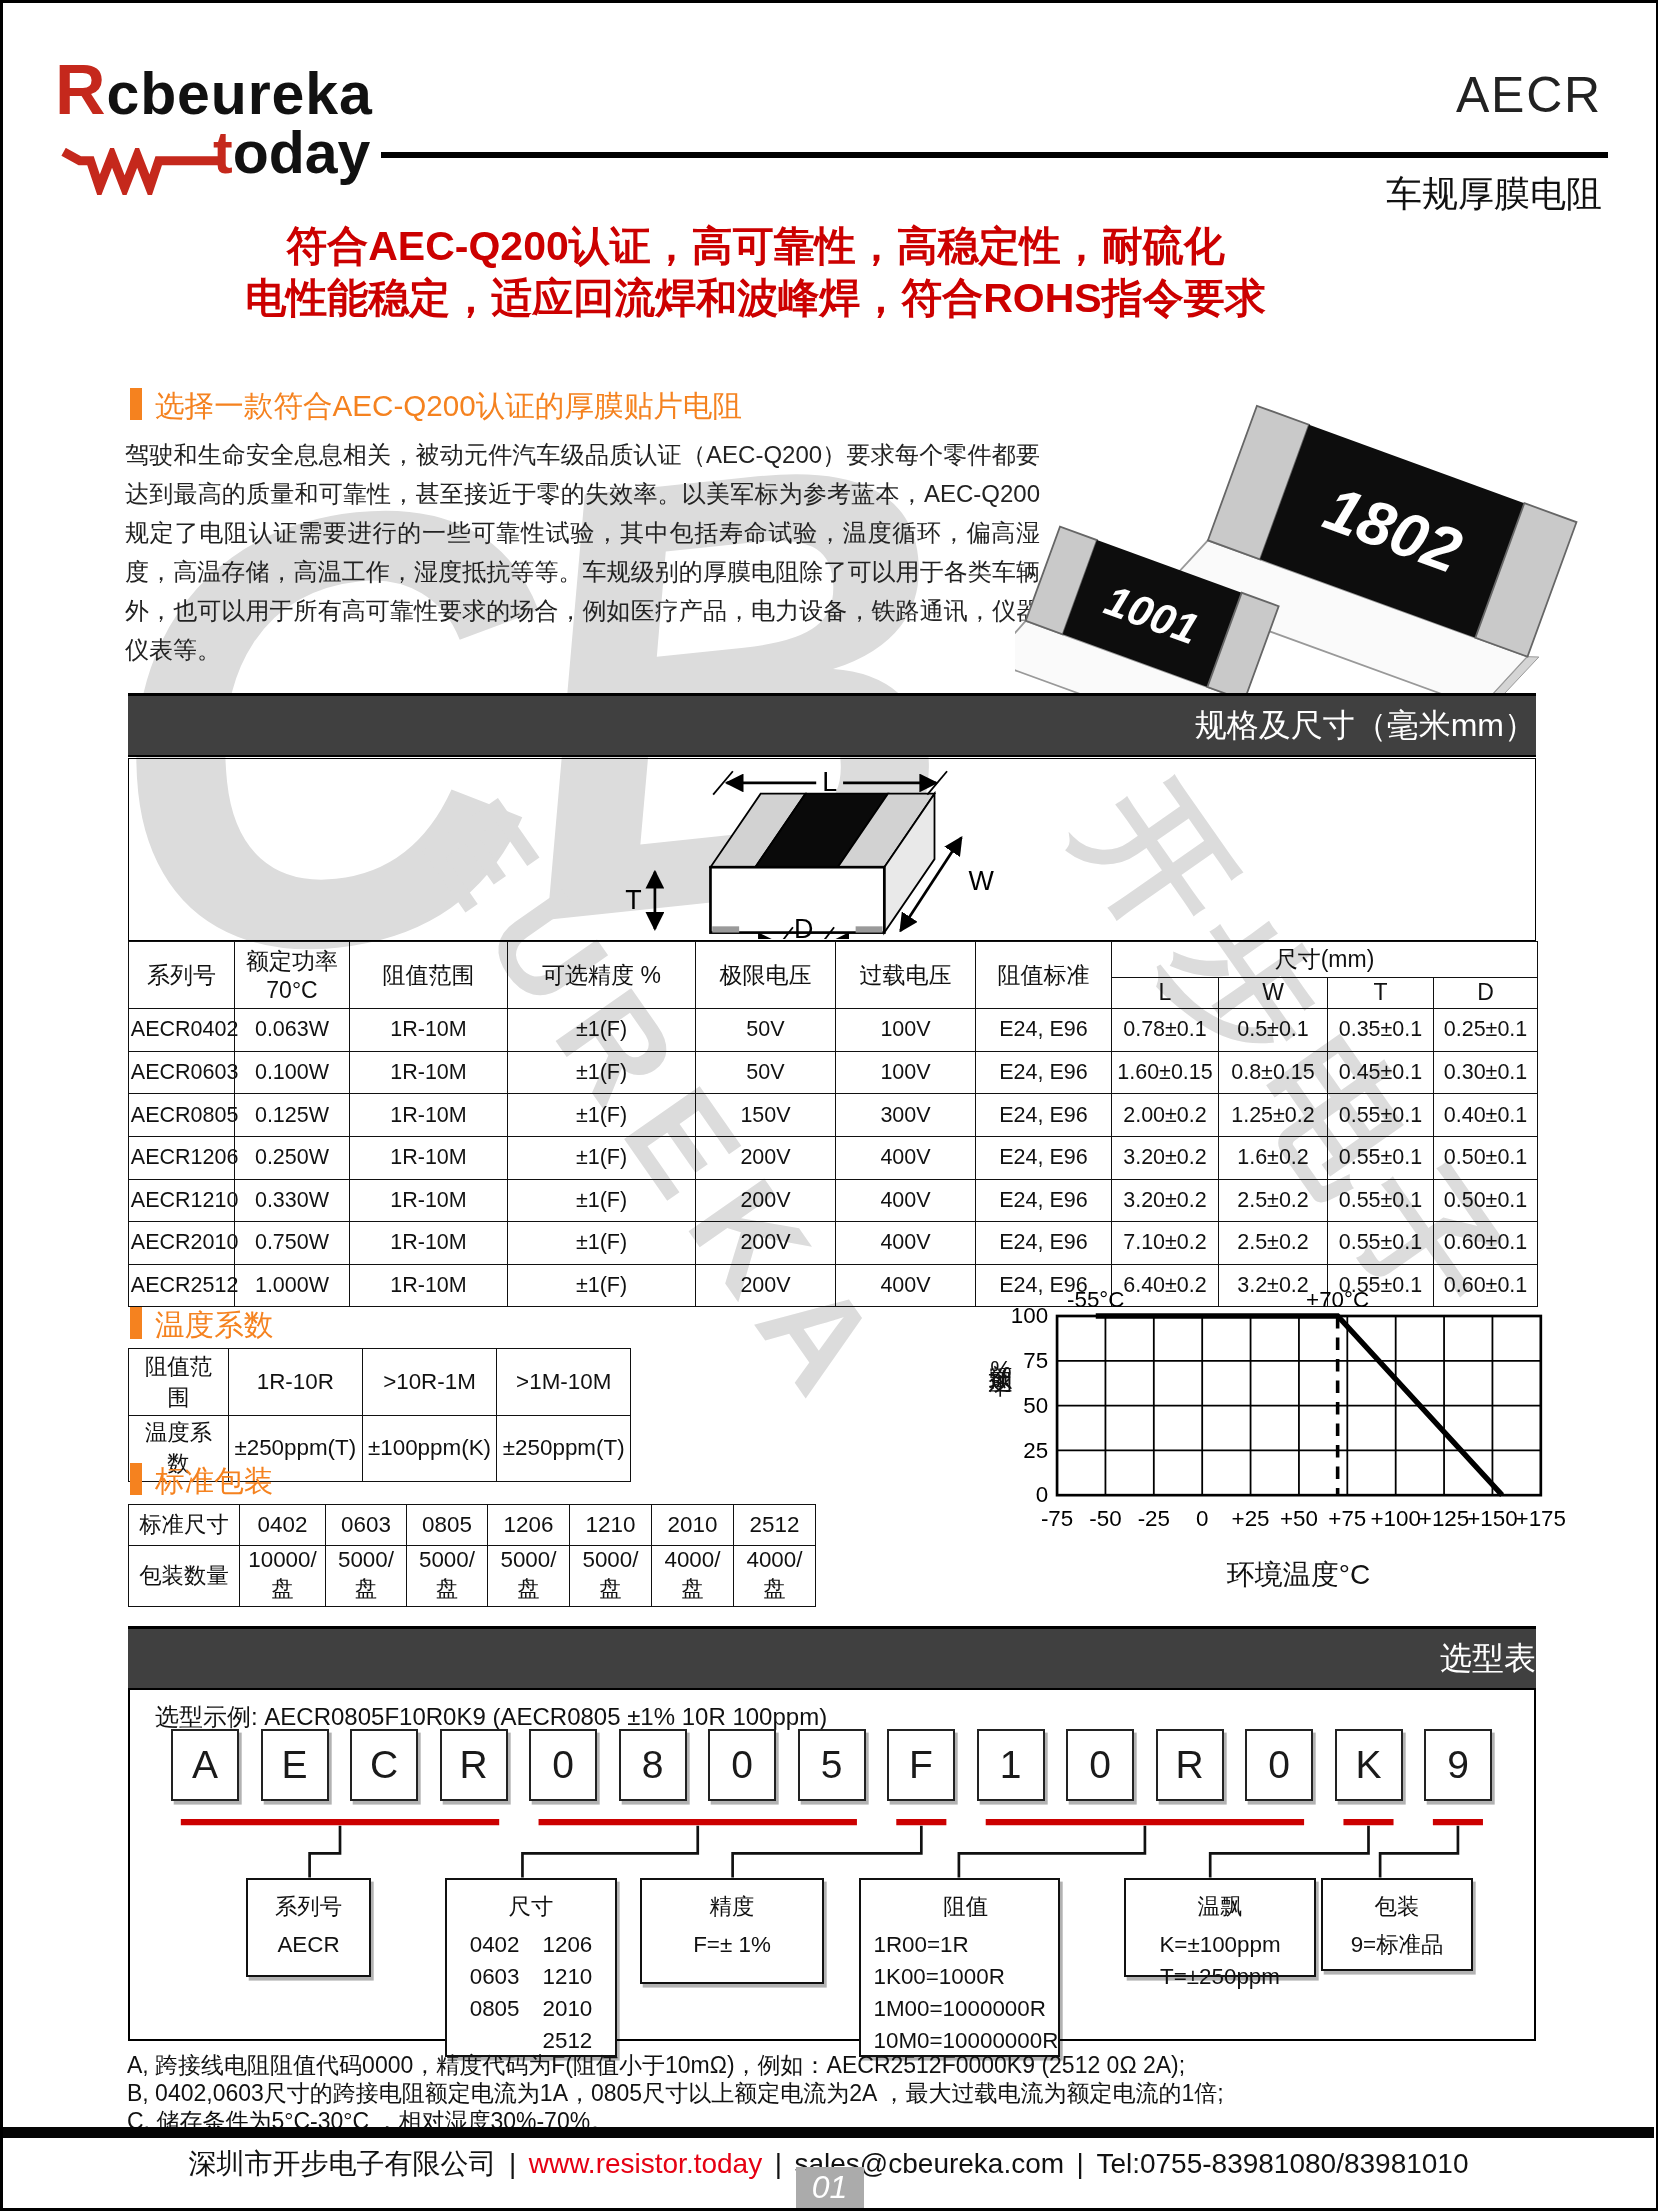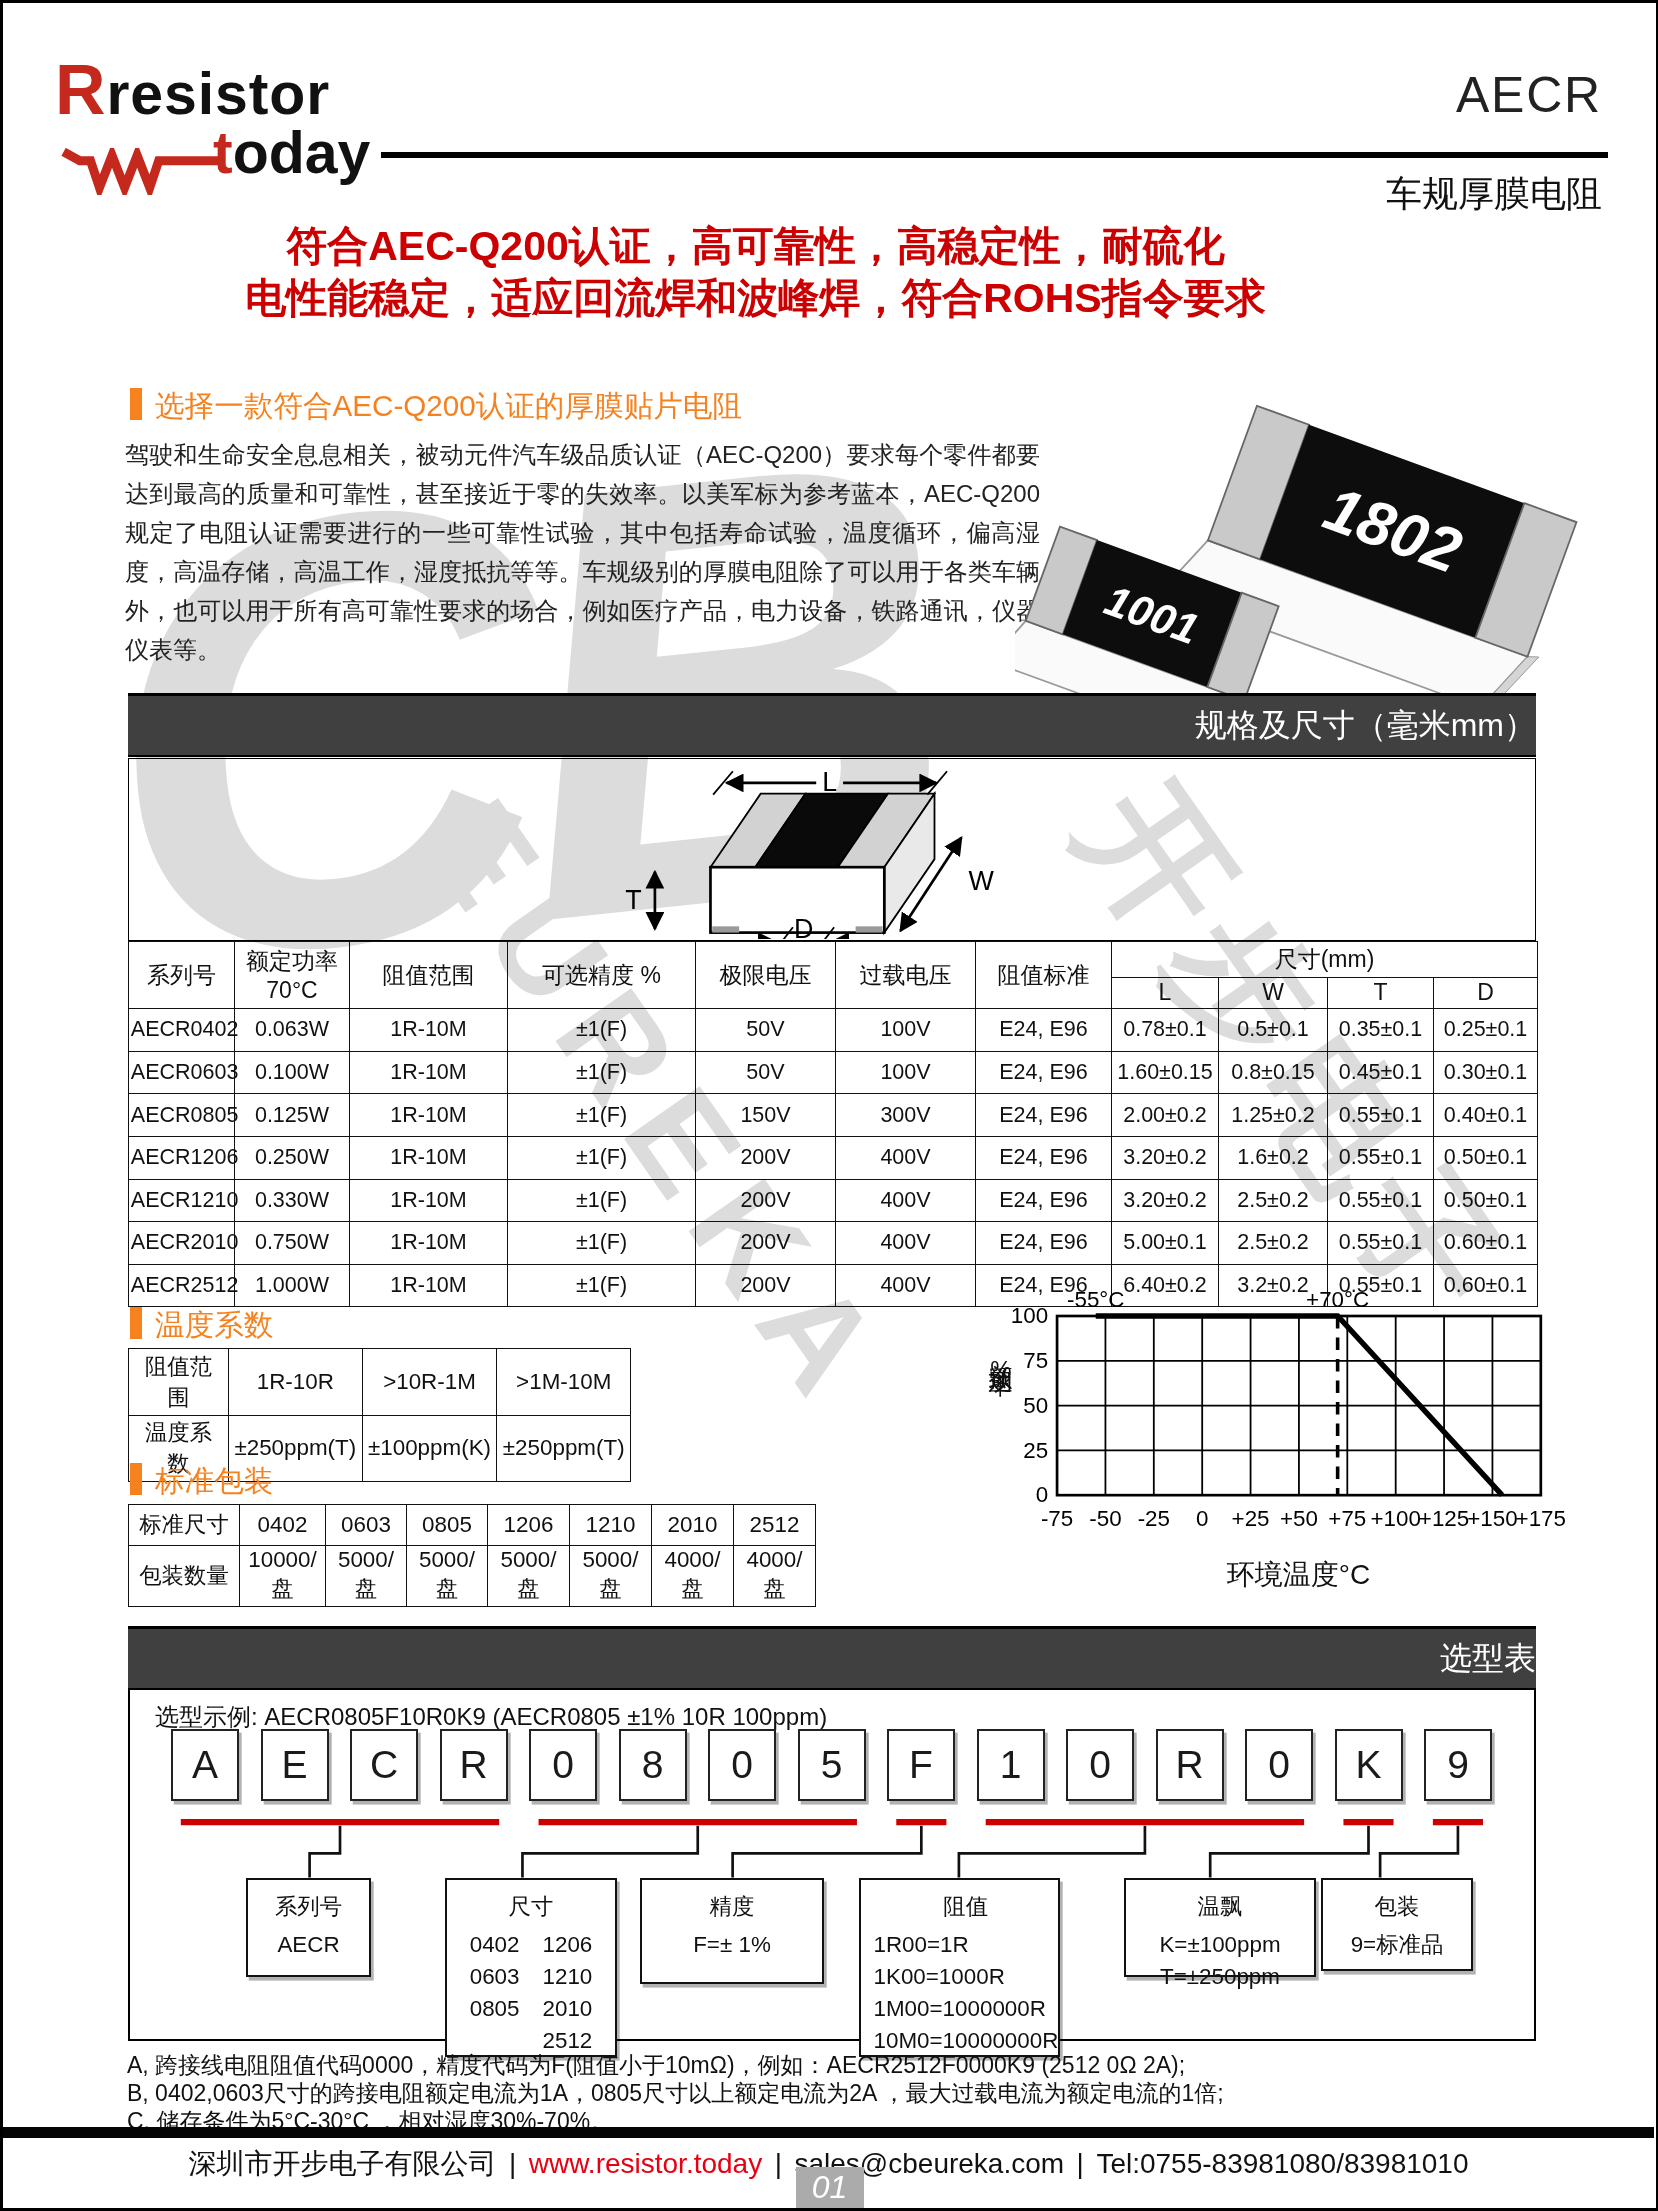--- a/index.html
+++ b/index.html
@@ -94,21 +94,21 @@
 </head>
 <body>
 
 <div class="page">
 
   <div class="wm" id="wm-big">CB</div>
   <div class="wm" id="wm-diag">EUREKA</div>
   <div class="wm" id="wm-cn">开步电子</div>
 
   <div class="abs logo z">
-    <div class="logo-l1"><span class="red">R</span><span>resistor</span></div>
+    <div class="logo-l1"><span class="red">R</span><span>cbeureka</span></div>
     <svg class="logo-zigzag" width="166" height="47" viewBox="0 0 185 52">
       <polyline points="4,4 22,14 34,14 44,44 58,8 72,44 86,8 100,44 110,14 178,14" fill="none" stroke="#c5281c" stroke-width="10"></polyline>
     </svg>
     <div class="logo-l2"><span class="red">t</span><span>oday</span></div>
   </div>
   <div class="abs hdr-code z">AECR</div>
   <div class="abs hdr-rule z"></div>
   <div class="abs hdr-sub z">车规厚膜电阻</div>
 
   <div class="abs hero z">
@@ -275,21 +275,21 @@
           <td>0.50±0.1</td>
         </tr>
         <tr>
           <td>AECR2010</td>
           <td>0.750W</td>
           <td>1R-10M</td>
           <td>±1(F)</td>
           <td>200V</td>
           <td>400V</td>
           <td>E24, E96</td>
-          <td>5.00±0.1</td>
+          <td>7.10±0.2</td>
           <td>2.5±0.2</td>
           <td>0.55±0.1</td>
           <td>0.60±0.1</td>
         </tr>
         <tr>
           <td>AECR2512</td>
           <td>1.000W</td>
           <td>1R-10M</td>
           <td>±1(F)</td>
           <td>200V</td>

